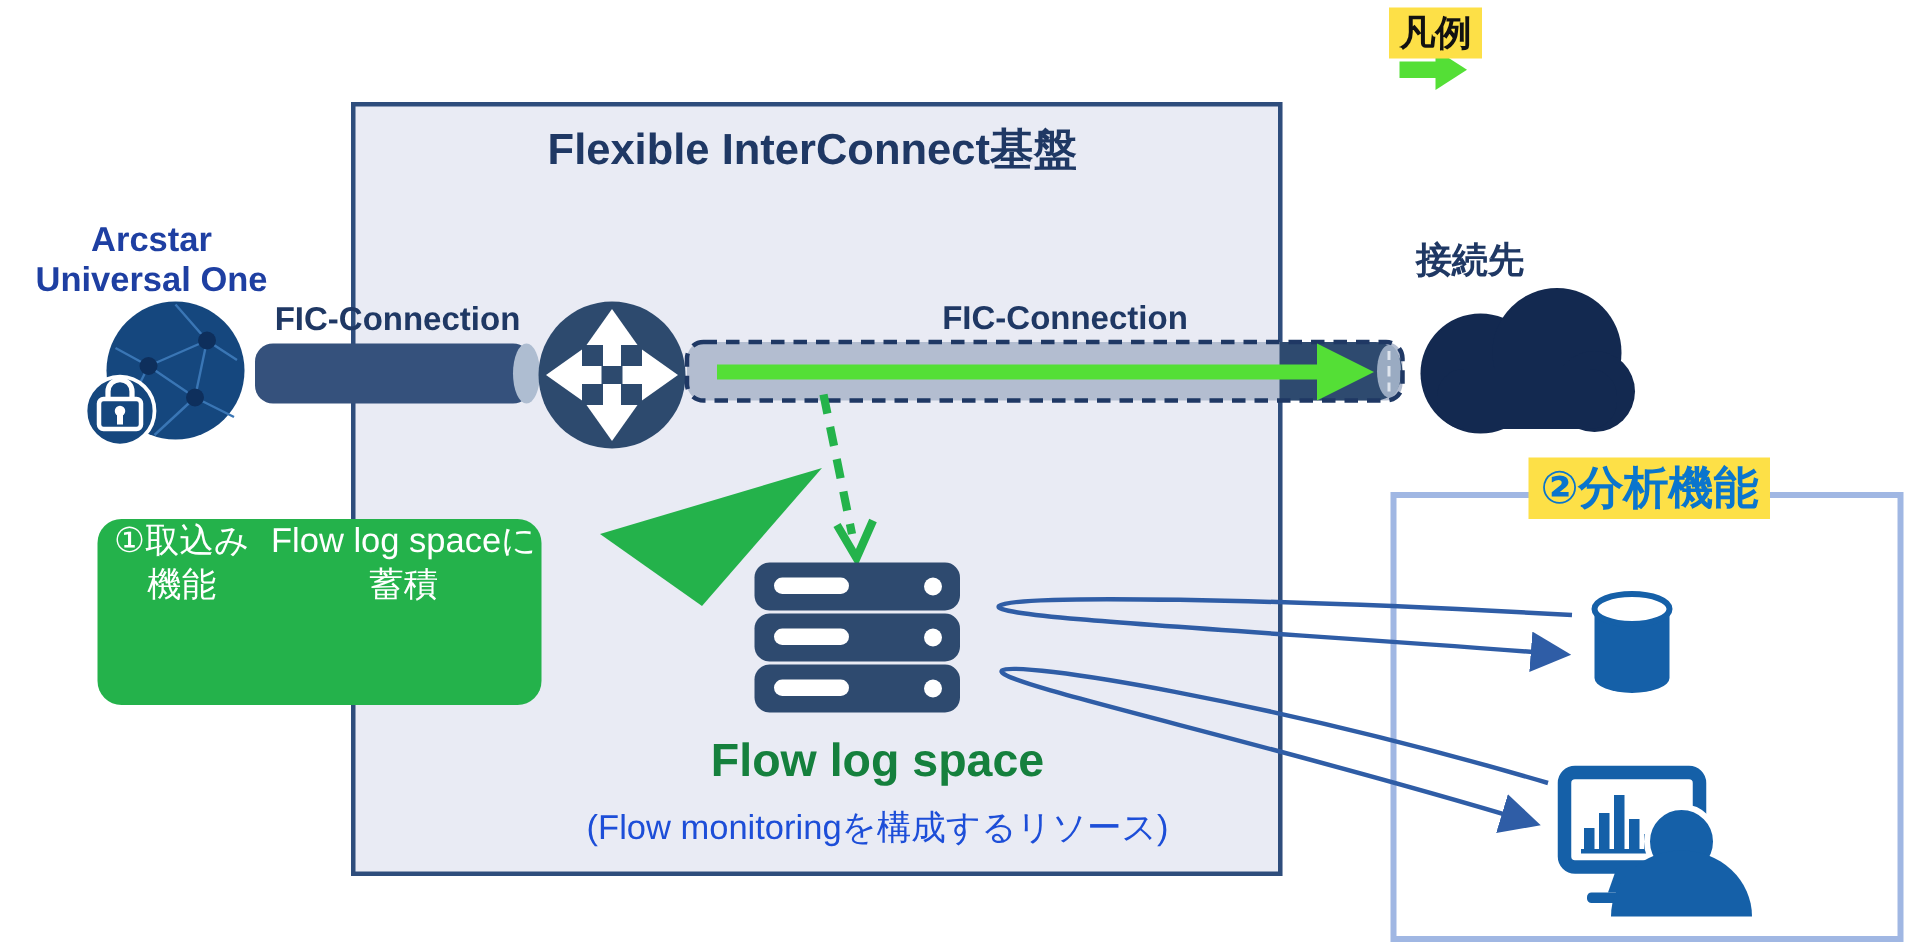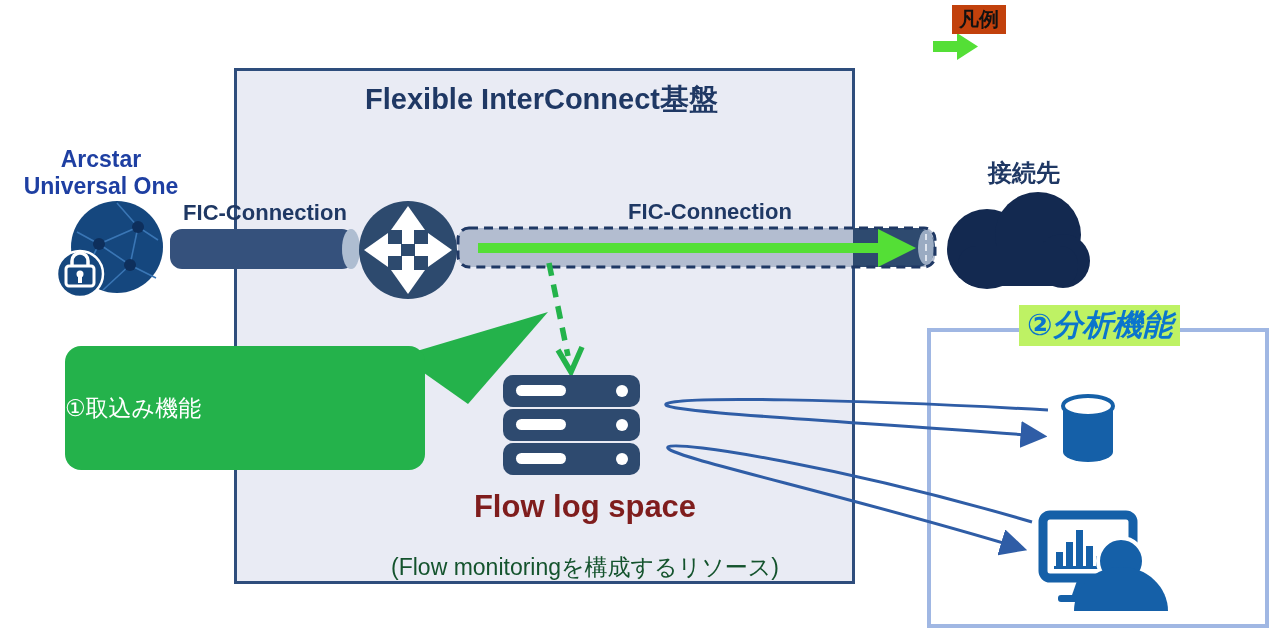--- a/index.html
+++ b/index.html
@@ -13,37 +13,37 @@
     background:#e9ebf4;border:3px solid #2e4d7c;z-index:1;
   }
   #analysis-box{
     left:927px;top:328px;width:334px;height:292px;
     border:4px solid #a0b7e3;background:transparent;z-index:1;
   }
   #shape-layer{left:0;top:0;width:1280px;height:630px;z-index:2;}
   .txt{position:absolute;z-index:3;}
   .navy{color:#1f3864;font-weight:bold;}
   .ctr{text-align:center;}
-  #legend-label{left:952px;top:5px;background:#c2410c;color:#111111;
-    font-weight:bold;font-size:20px;padding:1px 7px;}
+  #legend-label{left:926px;top:5px;background:#fde047;color:#111111;
+    font-weight:bold;font-size:24px;padding:1px 7px;}
   #platform-title{left:234px;top:80px;width:615px;font-size:29px;}
   #arcstar-label{left:2px;top:146px;width:198px;font-size:23px;line-height:27px;color:#1e3fa2;font-weight:bold;}
   #fic-conn1-label{left:170px;top:200px;width:190px;font-size:22px;}
   #router-label{left:325px;top:149px;width:168px;font-size:22px;line-height:24px;}
   #fic-conn2-label{left:618px;top:199px;width:184px;font-size:22px;}
-  #dest-label{left:956px;top:157px;width:136px;font-size:24px;}
+  #dest-label{left:912px;top:157px;width:136px;font-size:24px;}
   #callout{
-    left:65px;top:346px;width:360px;height:124px;background:#24b24b;border-radius:16px;
-    color:#ffffff;font-size:23px;line-height:29px;
-    display:flex;flex-direction:column;justify-content:center;z-index:3;
-  }
-  #flowlog-title{left:375px;top:489px;width:420px;font-size:31px;color:#7f1d1d;font-weight:bold;}
-  #flowlog-sub{left:355px;top:552px;width:460px;font-size:23px;color:#14532d;}
-  #analysis-title{left:1019px;top:305px;background:#bef264;color:#0a75cd;
-    font-weight:bold;font-size:30px;padding:0 8px;z-index:3;font-style:italic;}
+    left:65px;top:346px;width:296px;height:124px;background:#24b24b;border-radius:16px;
+    color:#ffffff;font-size:23px;line-height:29px;text-align:center;
+    display:flex;flex-direction:row;justify-content:center;z-index:3;
+  }
+  #flowlog-title{left:375px;top:489px;width:420px;font-size:31px;color:#15803d;font-weight:bold;}
+  #flowlog-sub{left:355px;top:536px;width:460px;font-size:23px;color:#1d4ed8;}
+  #analysis-title{left:1019px;top:305px;background:#fde047;color:#0a75cd;
+    font-weight:bold;font-size:30px;padding:0 8px;z-index:3;}
 </style>
 </head>
 <body>
 
 <div id="stage">
 
   <div id="platform-box" class="abs"></div>
   <div id="analysis-box" class="abs"></div>
 
   <svg id="shape-layer" class="abs" viewBox="0 0 1280 630">
@@ -187,20 +187,21 @@
 
   <div class="txt navy ctr" id="router-label">
   </div>
 
   <div class="txt navy ctr" id="fic-conn2-label">FIC-Connection</div>
 
   <div class="txt navy ctr" id="dest-label">接続先</div>
 
   <div class="abs" id="callout">
     <div>①取込み機能</div>
+    <div>Flow log spaceに蓄積</div>
   </div>
 
   <div class="txt ctr" id="flowlog-title">Flow log space</div>
   <div class="txt ctr" id="flowlog-sub">(Flow monitoringを構成するリソース)</div>
 
   <div class="txt" id="analysis-title">②分析機能</div>
 
 </div>
 
 </body></html>

